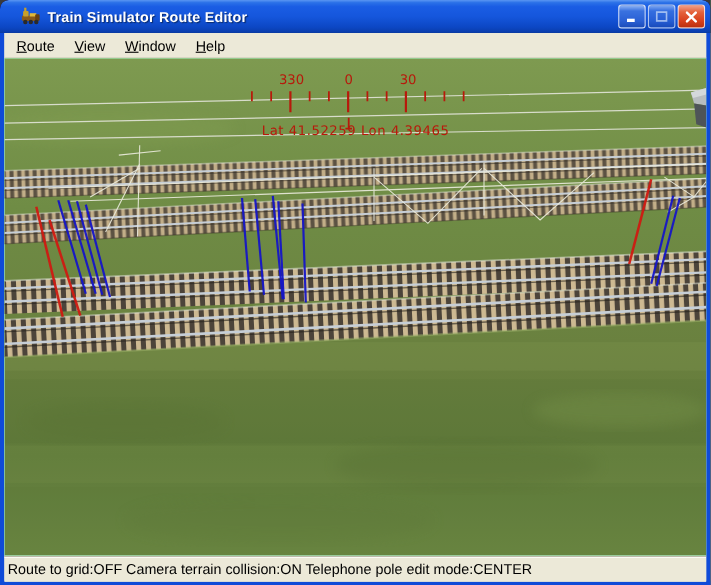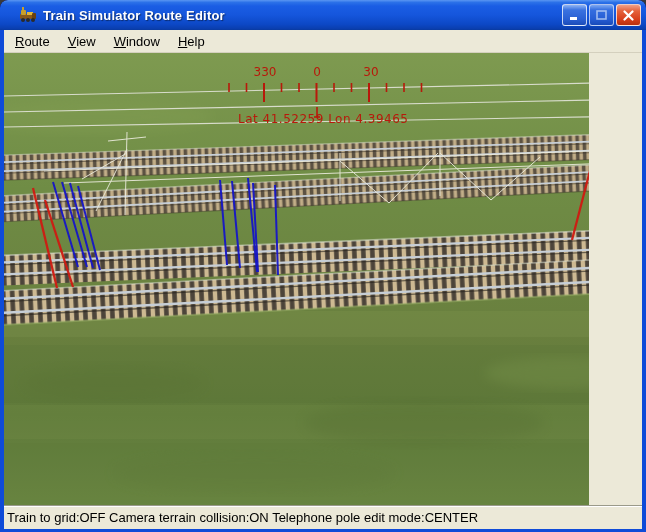--- a/index.html
+++ b/index.html
@@ -17,21 +17,21 @@
   .wbtn.min,.wbtn.max{background:linear-gradient(180deg,#8fb4f4 0%,#3a72e0 25%,#2a60d4 70%,#1c4cb8 100%);}
   .wbtn.max{opacity:.85;}
   .wbtn.close{background:linear-gradient(180deg,#f0a088 0%,#e4623c 30%,#d8401c 70%,#b83010 100%);}
   
   .body-wrap{border-left:4px solid #0f4bd8;border-right:4px solid #0f4bd8;border-bottom:4px solid #0f4bd8;
     width:638px;height:498px;box-sizing:content-box;background:#ECE9D8;}
   .menubar{height:22px;background:#ECE9D8;display:flex;align-items:center;padding-left:2px;
     border-bottom:1px solid #d4d0be;}
   .menu-item{font-size:13px;color:#000;padding:2px 9px;cursor:default;}
   
-  .viewport{width:585px;height:452px;position:relative;overflow:hidden;background:#86efac;}
+  .viewport{width:638px;height:452px;position:relative;overflow:hidden;background:#86efac;}
   .viewport svg{display:block;}
   
   .statusbar{height:23px;background:#ECE9D8;border-top:1px solid #9a9a8a;box-shadow:inset 0 1px 0 #ffffff;
     display:flex;align-items:center;font-size:13px;color:#000;padding-left:3px;white-space:nowrap;}
 </style>
 </head>
 <body>
 
 <div class="window">
 
@@ -215,16 +215,16 @@
           <g stroke="#b8190b" stroke-width="1.6">
             <line x1="313" y1="54" x2="313" y2="64"></line>
             <line x1="310" y1="64" x2="316" y2="64"></line>
           </g>
           <text x="234" y="70" fill="#b8190b" letter-spacing="0.5">Lat 41.52259 Lon 4.39465</text>
         </g>
       </svg>
     </div>
 
     <div class="statusbar">
-      <span>Train to grid:OFF Camera terrain collision:ON Telephone pole edit mode:CENTER</span>
+      <span>Route to grid:OFF Camera terrain collision:ON Telephone pole edit mode:CENTER</span>
     </div>
   </div>
 </div>
 
 </body></html>

